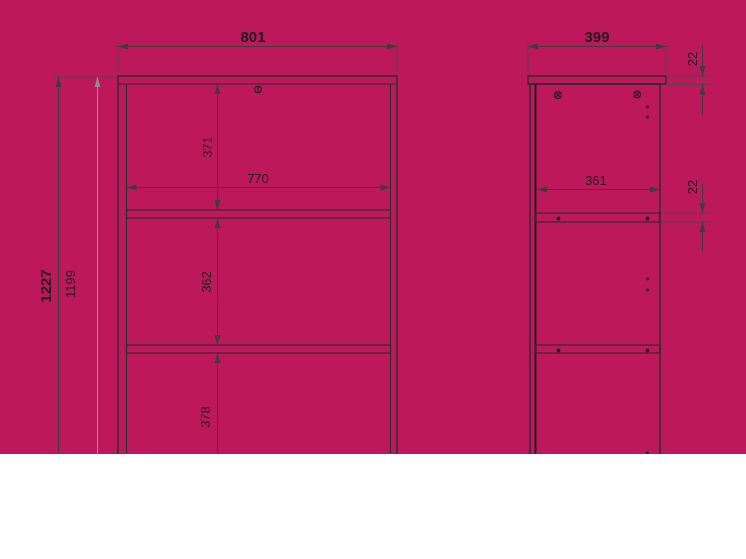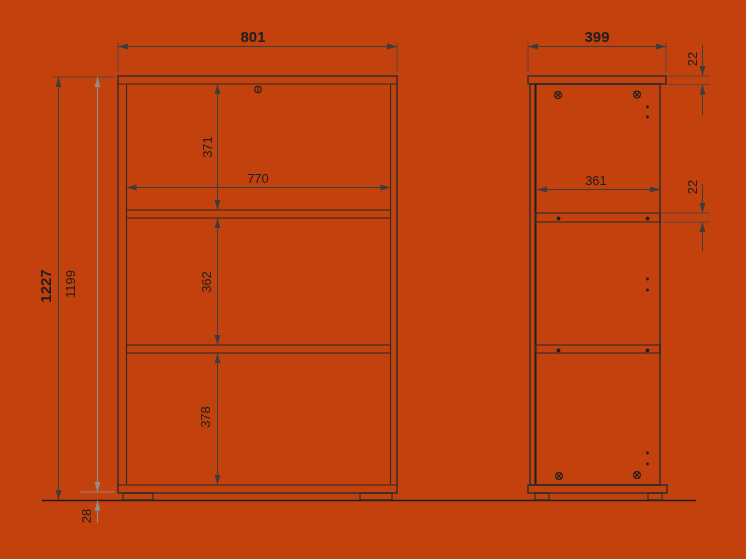--- a/index.html
+++ b/index.html
@@ -1,16 +1,16 @@
 <!DOCTYPE html>
 <html><head>
 <meta charset="utf-8">
 <style>
   html,body{margin:0;padding:0;background:#ffffff;}
-  #stage{position:relative;width:746px;height:559px;background:#c2410c;overflow:hidden;}
+  #stage{position:relative;width:746px;height:454px;background:#be185d;overflow:hidden;}
   svg{display:block;}
   .obj{stroke:#2d2d2d;stroke-width:1.4;fill:none;}
   .objthin{stroke:#2d2d2d;stroke-width:1.1;fill:none;}
   .thick{stroke:#1e1e1e;stroke-width:2;fill:none;}
   .dim{stroke:#3d3d3d;stroke-width:1;fill:none;}
   .dimg{stroke:#8f8f8f;stroke-width:1.1;fill:none;}
   .ext{stroke:#4a4a4a;stroke-width:0.9;fill:none;}
   .extg{stroke:#8f8f8f;stroke-width:0.9;fill:none;}
   .dot{fill:#1e1e1e;stroke:none;}
   .screw{stroke:#1e1e1e;stroke-width:1.1;fill:none;}

